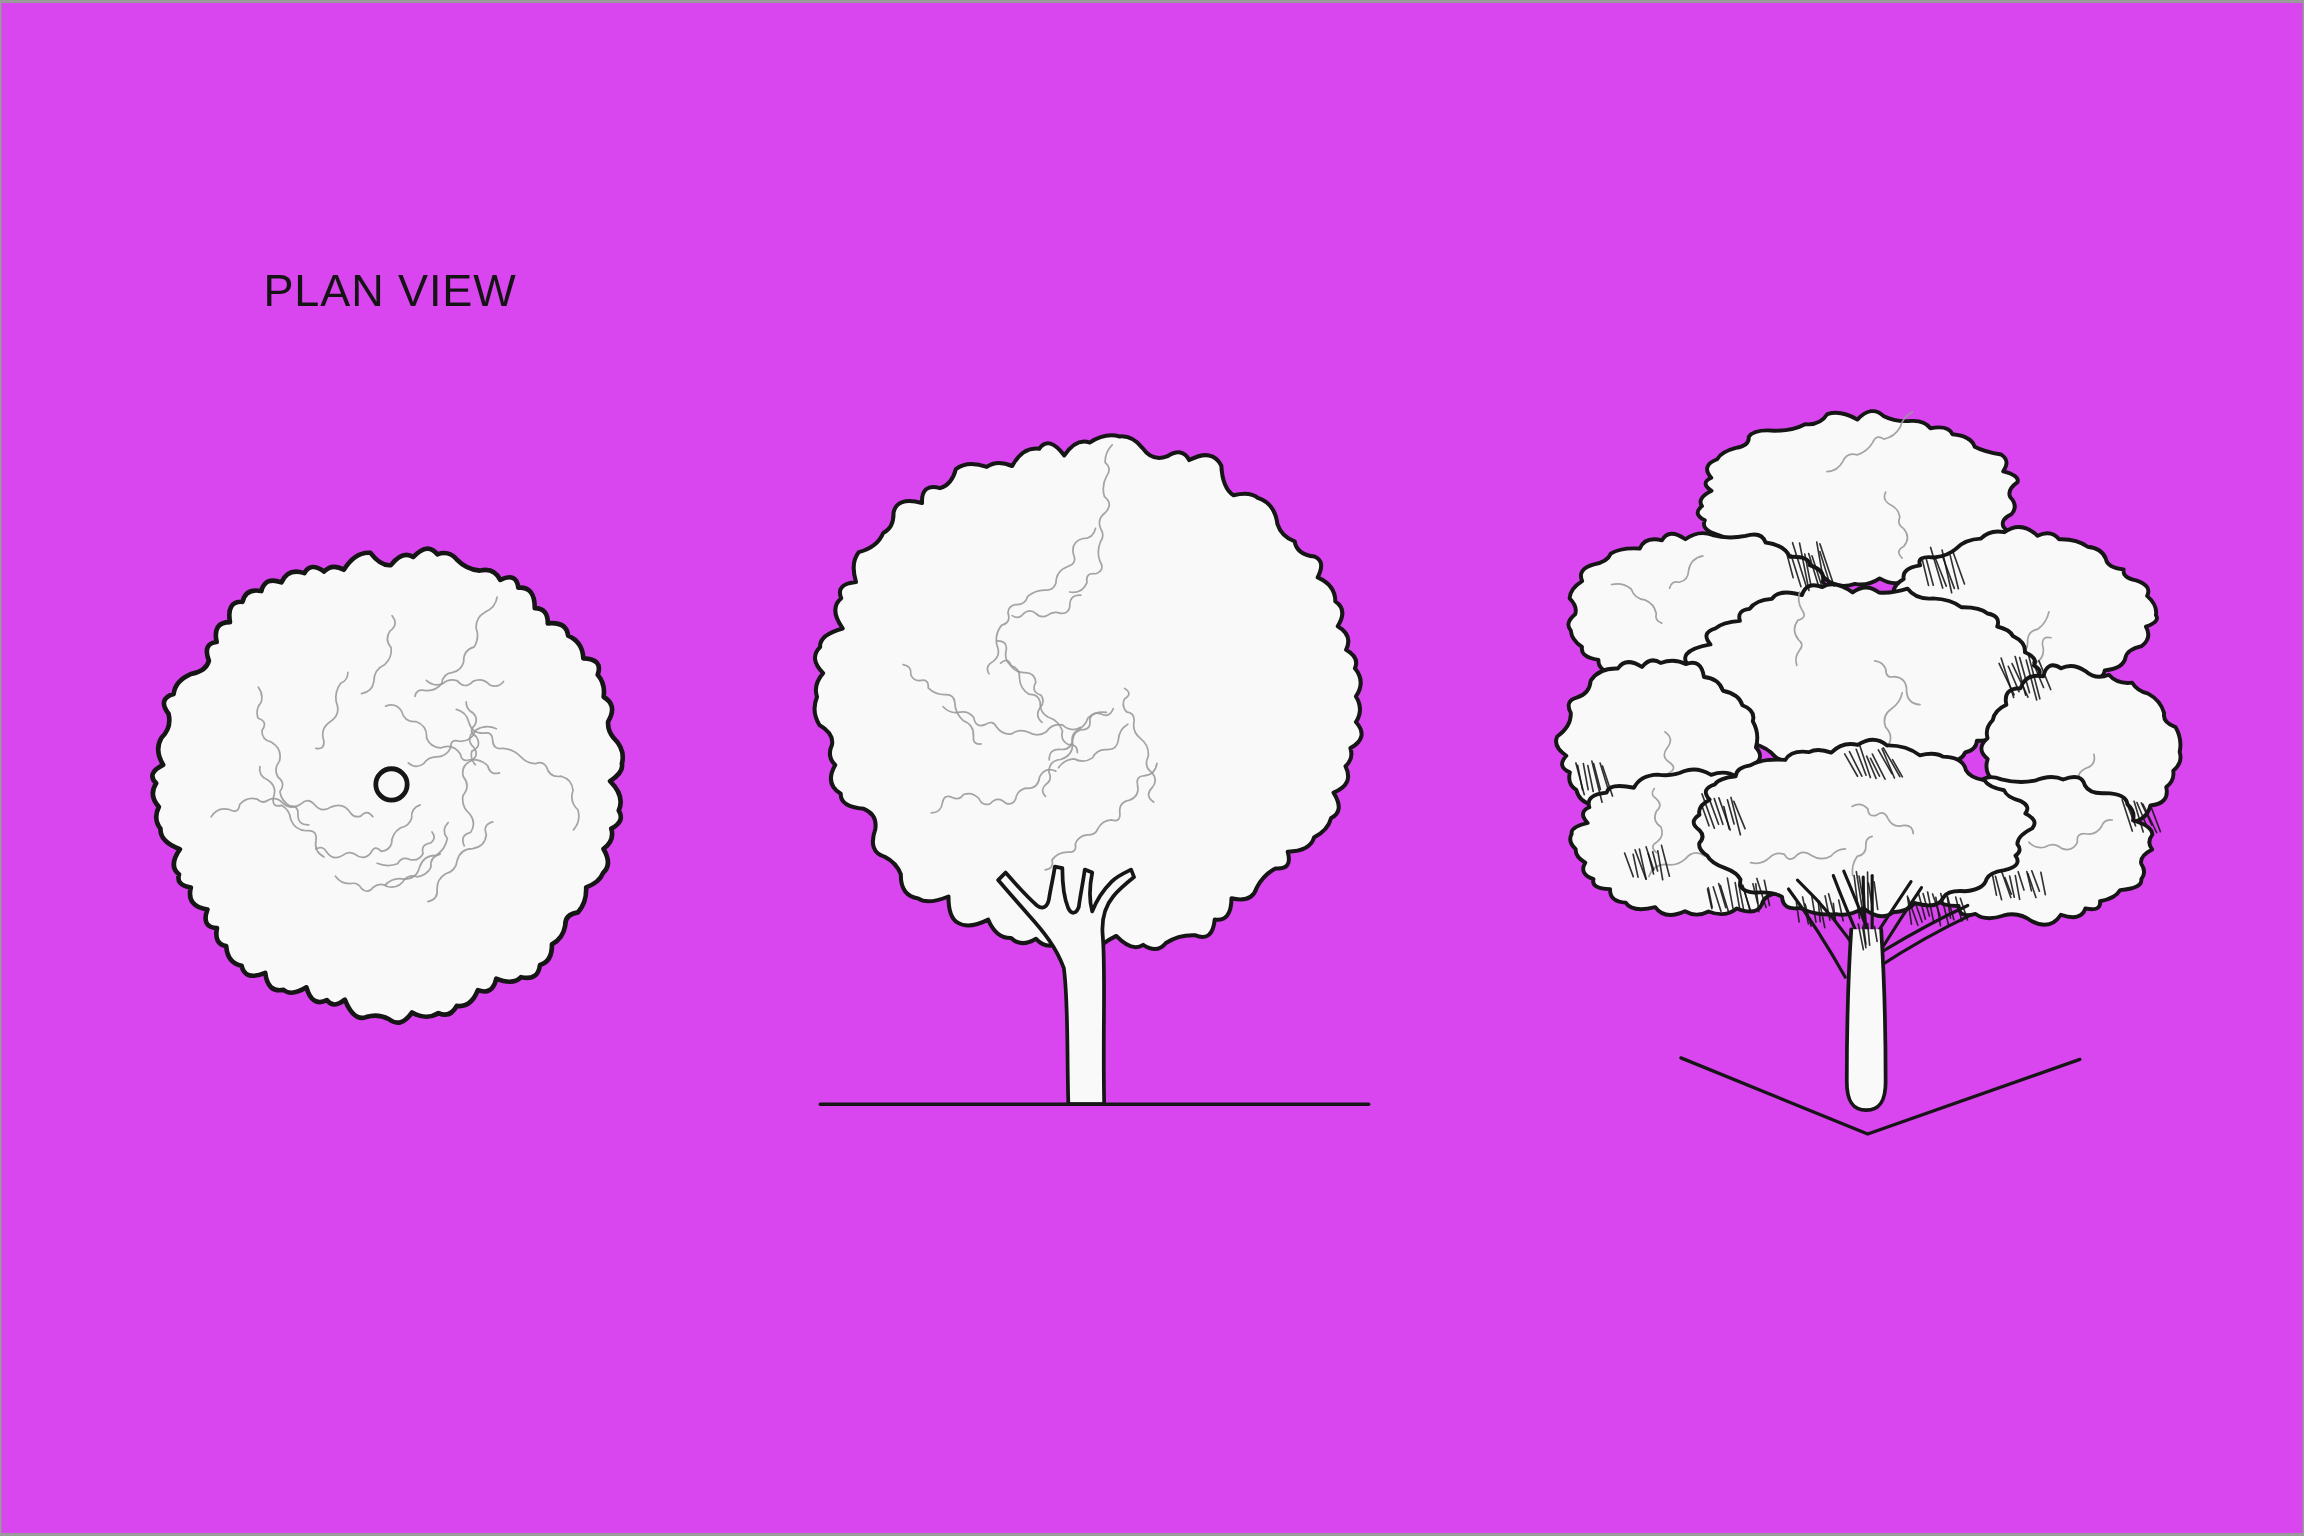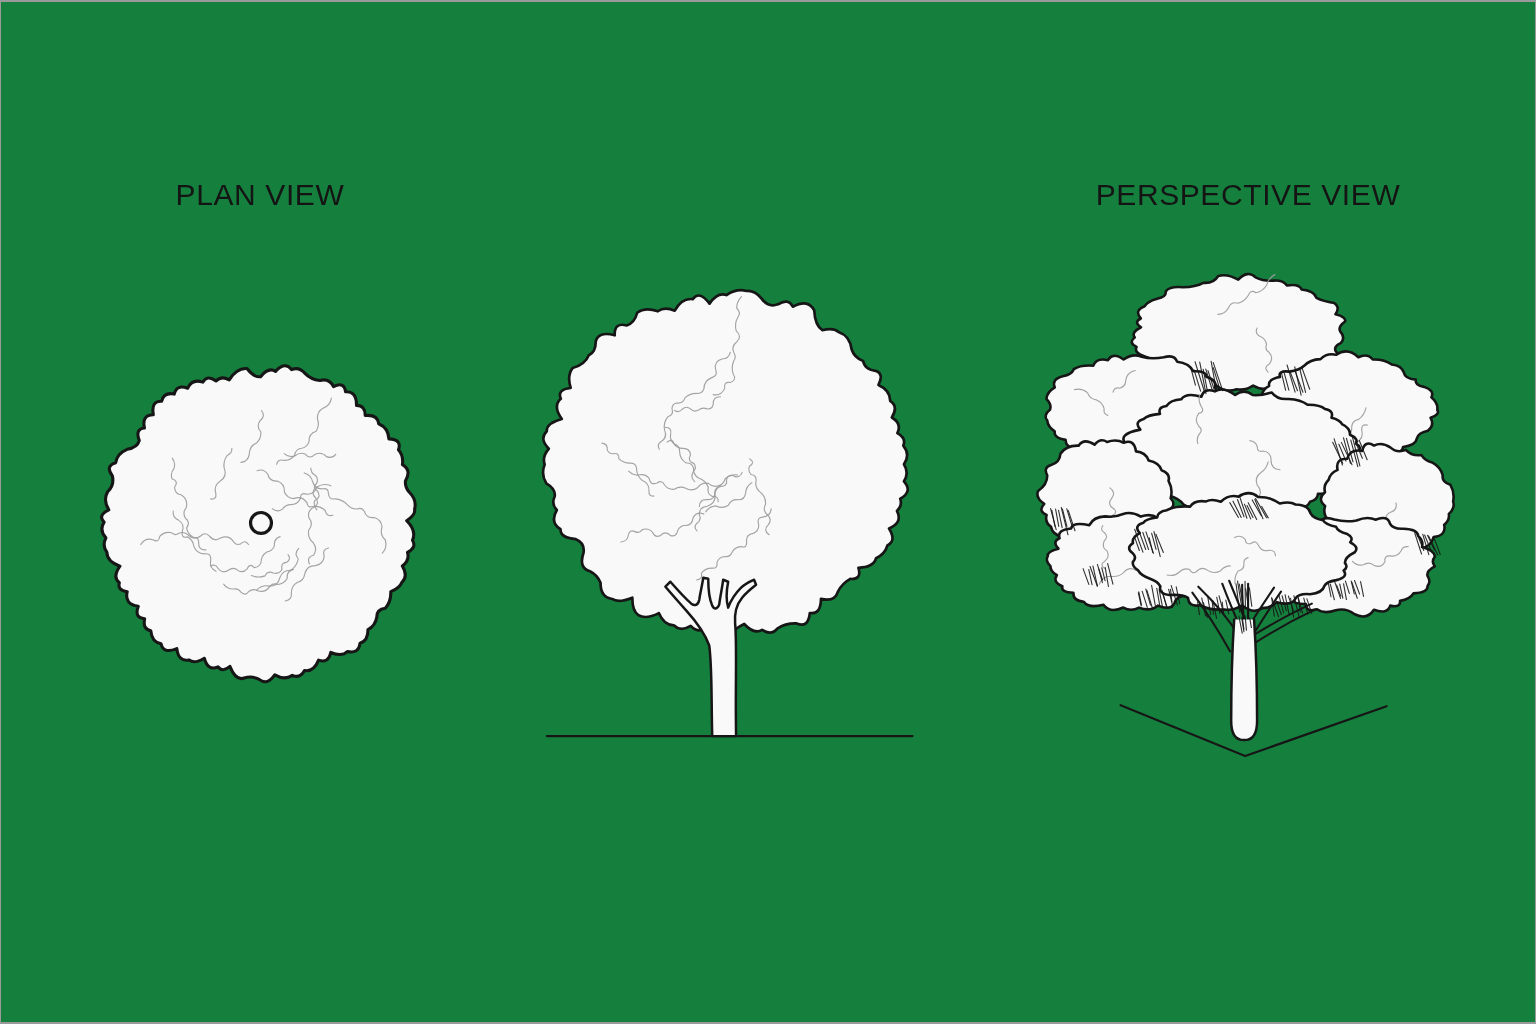--- a/index.html
+++ b/index.html
@@ -26,23 +26,22 @@
     white-space:nowrap;
   }
   .title-plan{left:259px;}
   .title-elev{left:723px;}
   .title-persp{left:1247px;}
   svg.art{position:absolute;left:0;top:0;width:100%;height:100%;}
 </style>
 </head>
 <body>
 
-<div class="canvas" style="background: #15803d; text-align: center;">
+<div class="canvas" style="background: #d946ef; text-align: center;">
   <div class="title title-plan">PLAN VIEW</div>
-  <div class="title title-persp">PERSPECTIVE VIEW</div>
 
   <svg class="art" viewBox="0 0 1536 1024" aria-hidden="true">
     <g id="g-plan">
         <path d="M405.3 520.8Q415.4 530.9 411.1 540.4Q415.5 547.6 406.1 552.6Q408.5 560.6 400.9 566.2Q407.0 576.5 400.6 582.3Q398.2 588.6 389.3 591.9Q389.7 602.2 383.8 608.6Q375.1 609.7 375.3 617.4Q373.8 626.3 366.4 630.0Q366.6 641.5 358.4 643.8Q357.1 654.6 345.7 652.0Q340.5 657.6 329.1 653.0Q326.6 664.3 316.8 660.7Q312.1 672.6 302.7 671.2Q298.2 679.6 290.5 676.0Q282.5 681.2 272.8 675.6Q265.3 686.4 257.1 680.0Q249.8 676.2 242.1 678.7Q233.6 681.7 227.8 667.0Q220.3 673.4 215.8 667.4Q205.8 672.2 202.1 658.8Q191.9 665.0 186.8 660.5Q176.1 662.6 174.5 649.1Q160.7 654.7 158.7 644.3Q149.2 642.5 148.4 631.2Q140.1 629.9 142.2 619.1Q131.5 618.5 135.8 606.7Q121.6 604.5 124.7 592.0Q114.6 590.5 116.8 583.1Q109.5 577.6 117.4 566.4Q103.9 561.3 104.4 552.6Q99.3 546.0 103.3 538.0Q96.3 530.4 101.5 522.2Q94.7 515.6 106.2 509.9Q100.2 500.1 105.0 491.8Q112.0 485.0 109.8 475.7Q102.2 465.7 113.2 462.5Q114.2 453.6 124.6 449.1Q134.9 447.3 136.8 440.3Q132.4 428.7 142.0 427.7Q139.1 414.4 150.9 414.4Q148.5 400.1 159.3 400.8Q161.4 391.5 171.9 393.6Q174.4 383.6 185.3 387.8Q189.8 377.8 200.7 381.6Q204.7 373.9 213.9 380.5Q219.1 374.8 227.1 379.3Q235.0 367.0 244.9 368.0Q252.0 377.1 258.6 376.2Q266.5 366.3 273.6 370.8Q283.1 360.6 289.7 369.0Q297.3 366.2 302.6 372.3Q309.2 379.1 318.1 379.9Q327.6 377.5 331.8 386.1Q342.6 380.8 343.9 391.3Q355.0 390.4 354.9 405.0Q363.8 405.0 363.6 415.2Q376.2 413.9 377.2 423.4Q386.9 427.6 387.4 438.6Q400.8 439.1 397.0 449.6Q402.2 455.5 401.0 464.4Q410.5 469.9 404.0 481.0Q403.5 487.0 407.7 491.9Q415.7 499.8 413.2 509.2Q414.5 514.7 405.3 520.8Z" stroke="#161616" stroke-width="3.1" fill="#f9f9f9" stroke-linecap="round" stroke-linejoin="round" opacity="1"></path>
         <path d="M274.7 464.1Q275.7 458.9 281.0 460.0Q288.1 461.0 292.7 455.5Q293.3 448.8 300.0 448.0Q305.8 446.8 307.3 441.1Q306.8 433.2 314.4 430.9Q318.1 424.8 315.6 418.1Q315.5 411.1 321.6 407.7Q328.5 405.0 329.7 397.7" stroke="#9a9a9a" stroke-width="1.15" fill="none" stroke-linecap="round" stroke-linejoin="round" opacity="0.9"></path>
         <path d="M278.2 536.7Q271.7 538.9 272.5 545.7Q270.7 551.2 264.9 552.1Q259.0 555.8 259.0 562.8Q257.2 567.4 252.2 567.8Q247.8 562.8 245.1 569.0Q240.3 574.3 234.7 569.8Q230.5 567.3 226.6 570.3Q220.1 574.6 215.6 568.2Q213.0 563.6 208.4 566.2" stroke="#9a9a9a" stroke-width="1.15" fill="none" stroke-linecap="round" stroke-linejoin="round" opacity="0.9"></path>
         <path d="M326.8 548.1Q319.8 549.9 322.5 556.6Q321.5 564.7 313.4 565.9Q305.2 565.9 303.0 573.8Q302.1 580.9 295.3 582.8Q289.5 586.2 289.5 592.9Q290.4 600.0 283.4 601.4" stroke="#9a9a9a" stroke-width="1.15" fill="none" stroke-linecap="round" stroke-linejoin="round" opacity="0.9"></path>
         <path d="M203.7 550.0Q196.3 550.5 196.4 543.1Q196.9 537.2 191.0 537.4Q185.4 534.2 184.3 527.9Q188.6 522.3 183.0 518.0Q179.9 512.4 184.0 507.5Q186.1 499.1 178.7 494.7Q172.2 493.5 172.3 486.9Q176.7 481.0 169.7 478.7Q167.7 472.9 171.7 468.2Q173.4 462.6 169.9 457.9" stroke="#9a9a9a" stroke-width="1.15" fill="none" stroke-linecap="round" stroke-linejoin="round" opacity="0.9"></path>
         <path d="M238.9 462.2Q246.1 461.3 247.2 454.1Q247.2 446.0 254.6 442.7Q259.4 438.2 258.8 431.6Q254.0 426.2 258.1 420.2Q264.0 415.8 259.4 410.1" stroke="#9a9a9a" stroke-width="1.15" fill="none" stroke-linecap="round" stroke-linejoin="round" opacity="0.9"></path>
         <path d="M255.1 470.6Q261.9 468.0 265.8 474.1Q267.7 481.6 275.4 480.9Q283.1 483.8 282.5 492.0Q285.1 498.0 291.7 498.6Q300.0 495.2 305.1 502.6Q305.8 508.2 311.2 506.5Q318.3 505.5 323.4 510.5Q324.9 517.0 331.3 515.3" stroke="#9a9a9a" stroke-width="1.15" fill="none" stroke-linecap="round" stroke-linejoin="round" opacity="0.9"></path>

